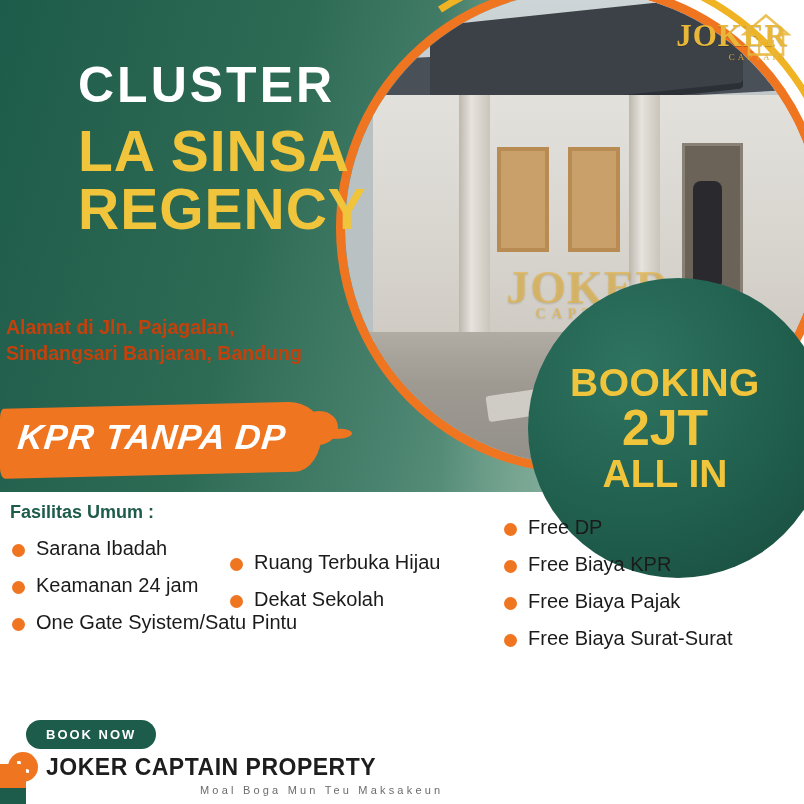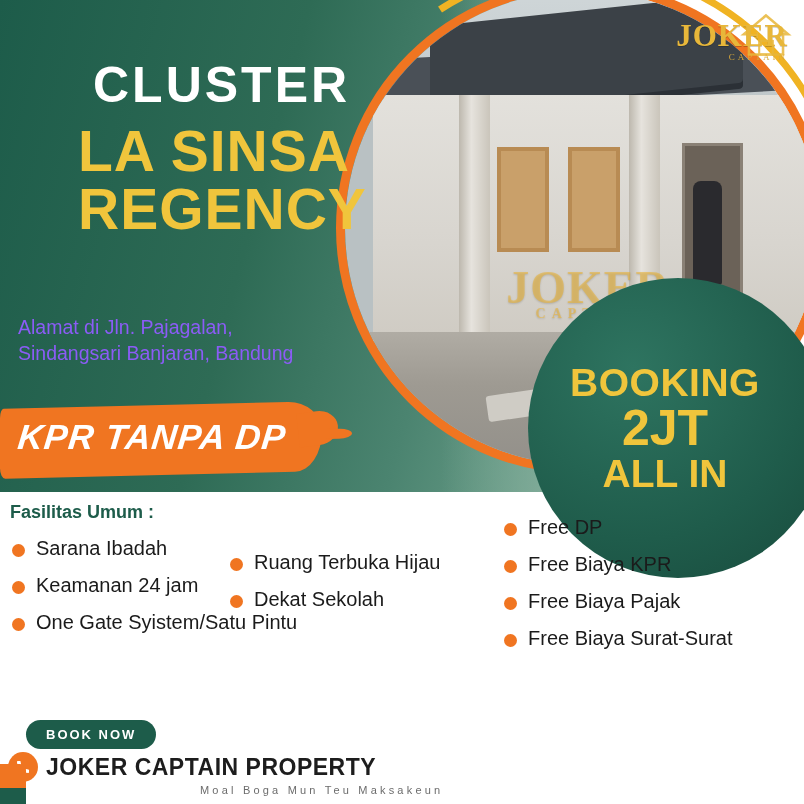--- a/index.html
+++ b/index.html
@@ -135,34 +135,34 @@
     font-size: 9px; letter-spacing: 3px; margin-top: -2px; color: #d9a93a;
   }
   .logo-house {
     position: absolute; right: -4px; top: -6px;
     width: 52px; height: 46px;
     opacity: .85;
   }
 
   
   .h-cluster {
-    position: absolute; left: 93px; top: 60px;
+    position: absolute; left: 78px; top: 60px;
     font-size: 50px; font-weight: bold; color: #ffffff;
     letter-spacing: 3px; line-height: 1;
     z-index: 5;
   }
   .h-name {
     position: absolute; left: 78px; top: 122px;
     font-size: 57px; font-weight: bold; color: #f0c53c;
     letter-spacing: 1px; line-height: 1.02;
     z-index: 5;
   }
   .addr {
-    position: absolute; left: 18px; top: 314px;
-    font-size: 19.5px; font-weight: normal; color: #8b5cf6;
+    position: absolute; left: 6px; top: 314px;
+    font-size: 19.5px; font-weight: bold; color: #c2410c;
     line-height: 1.35;
     z-index: 5;
   }
 
   
   .kpr-wrap {
     position: absolute; left: 0px; top: 405px;
     width: 322px; height: 70px; z-index: 7;
   }
   .kpr-brush {

